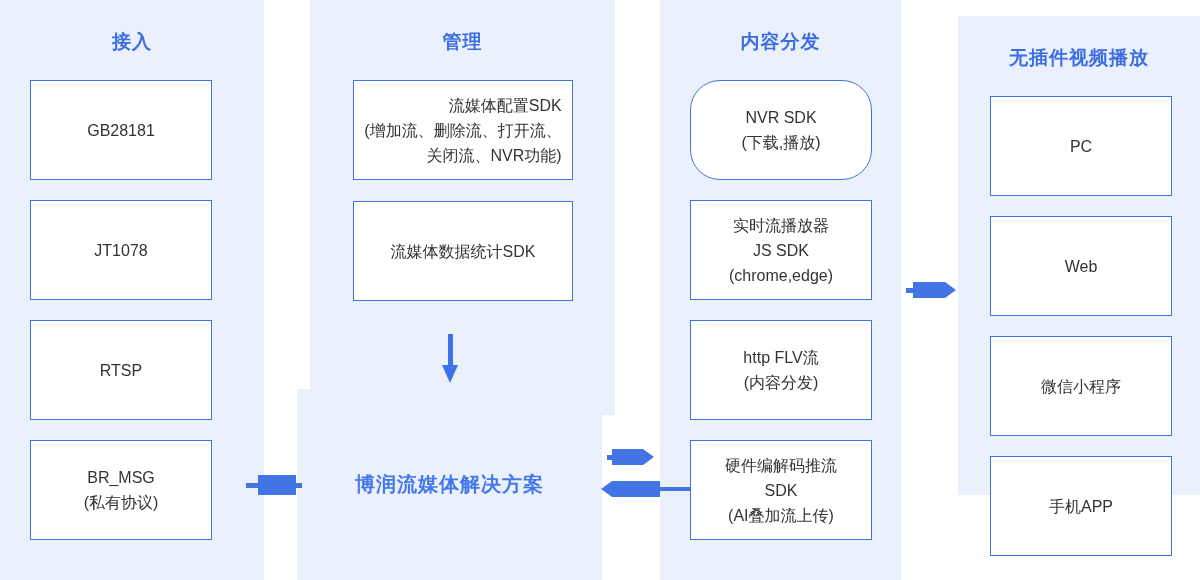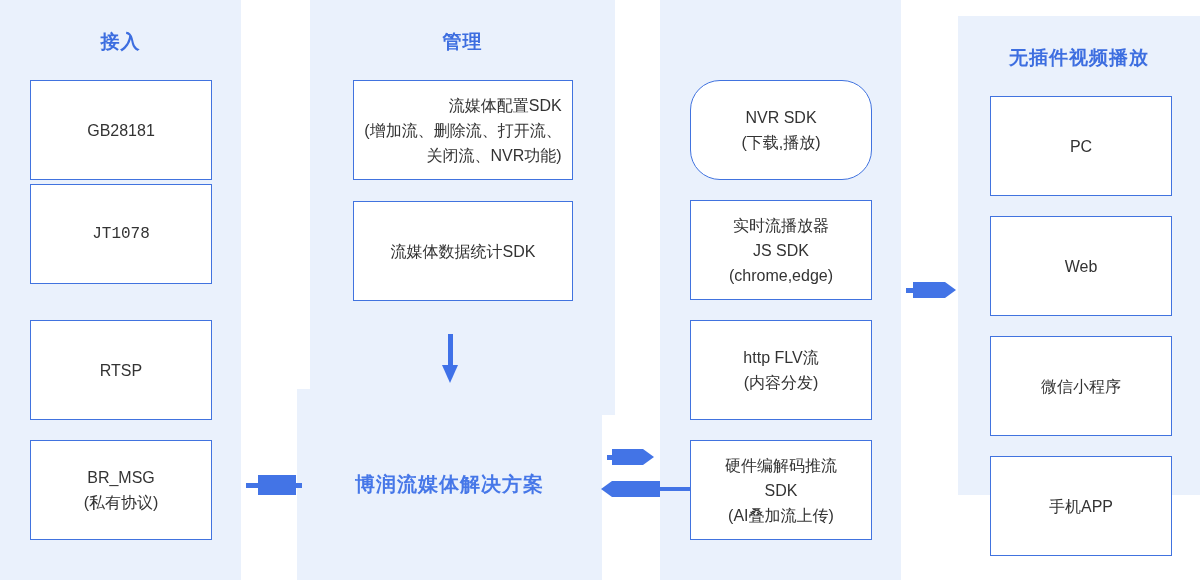--- a/index.html
+++ b/index.html
@@ -29,42 +29,43 @@
   .vconn{position:absolute;display:flex;flex-direction:column;align-items:center;}
   .v-line{width:5px;height:31px;background:#3F71E8;}
   .v-head{width:0;height:0;border-left:8px solid transparent;border-right:8px solid transparent;
           border-top:18px solid #3F71E8;}
 </style>
 </head>
 <body>
 
 <div id="stage">
 
-  <div class="panel" style="left:0;top:0;width:241px;height:580px;">
+  <div class="panel" style="left:0;top:0;width:241px;height:580px;padding-left:23px;">
     <div class="panel-title">接入</div>
     <div class="box w180" style="left:30px;top:80px;">GB28181</div>
-    <div class="box w180" style="left:30px;top:184px;font-family:Liberation Mono, monospace;">JT1078</div>
+    <div class="box w180" style="left:30px;top:200px;">JT1078</div>
     <div class="box w180" style="left:30px;top:320px;">RTSP</div>
     <div class="box w180" style="left:30px;top:440px;">BR_MSG
 (私有协议)</div>
   </div>
 
   <div class="panel" style="left:310px;top:0;width:305px;height:415px;">
     <div class="panel-title">管理</div>
     <div class="box w218" style="left:43px;top:80px;">流媒体配置SDK
 (增加流、删除流、打开流、
 关闭流、NVR功能)</div>
     <div class="box w218" style="left:43px;top:201px;">流媒体数据统计SDK</div>
   </div>
 
   <div class="panel panel-solution" style="left:297px;top:389px;width:305px;height:191px;">
     <div class="solution-label">博润流媒体解决方案</div>
   </div>
 
   <div class="panel" style="left:660px;top:0;width:241px;height:580px;">
+    <div class="panel-title">内容分发</div>
     <div class="box w180" style="left:30px;top:80px;border-radius:30px;">NVR SDK
 (下载,播放)</div>
     <div class="box w180" style="left:30px;top:200px;">实时流播放器
 JS SDK
 (chrome,edge)</div>
     <div class="box w180" style="left:30px;top:320px;">http FLV流
 (内容分发)</div>
     <div class="box w180" style="left:30px;top:440px;">硬件编解码推流
 SDK
 (AI叠加流上传)</div>

